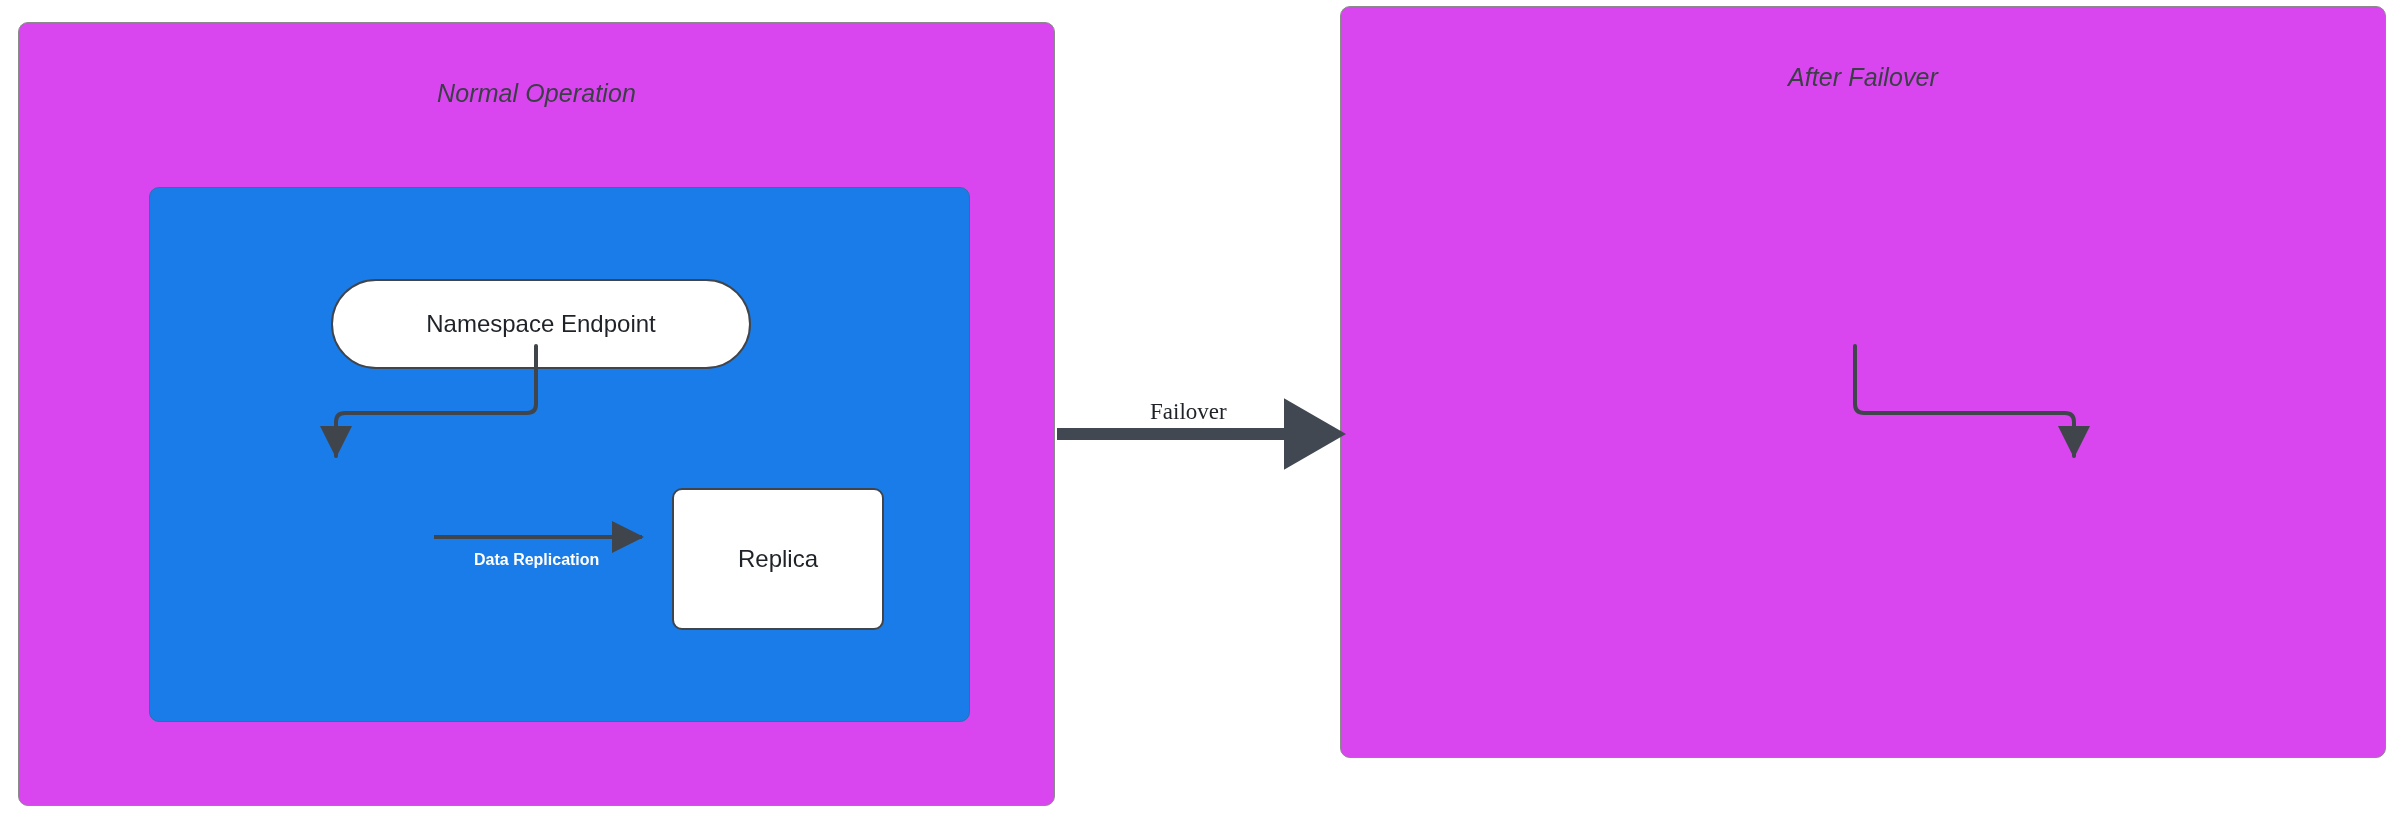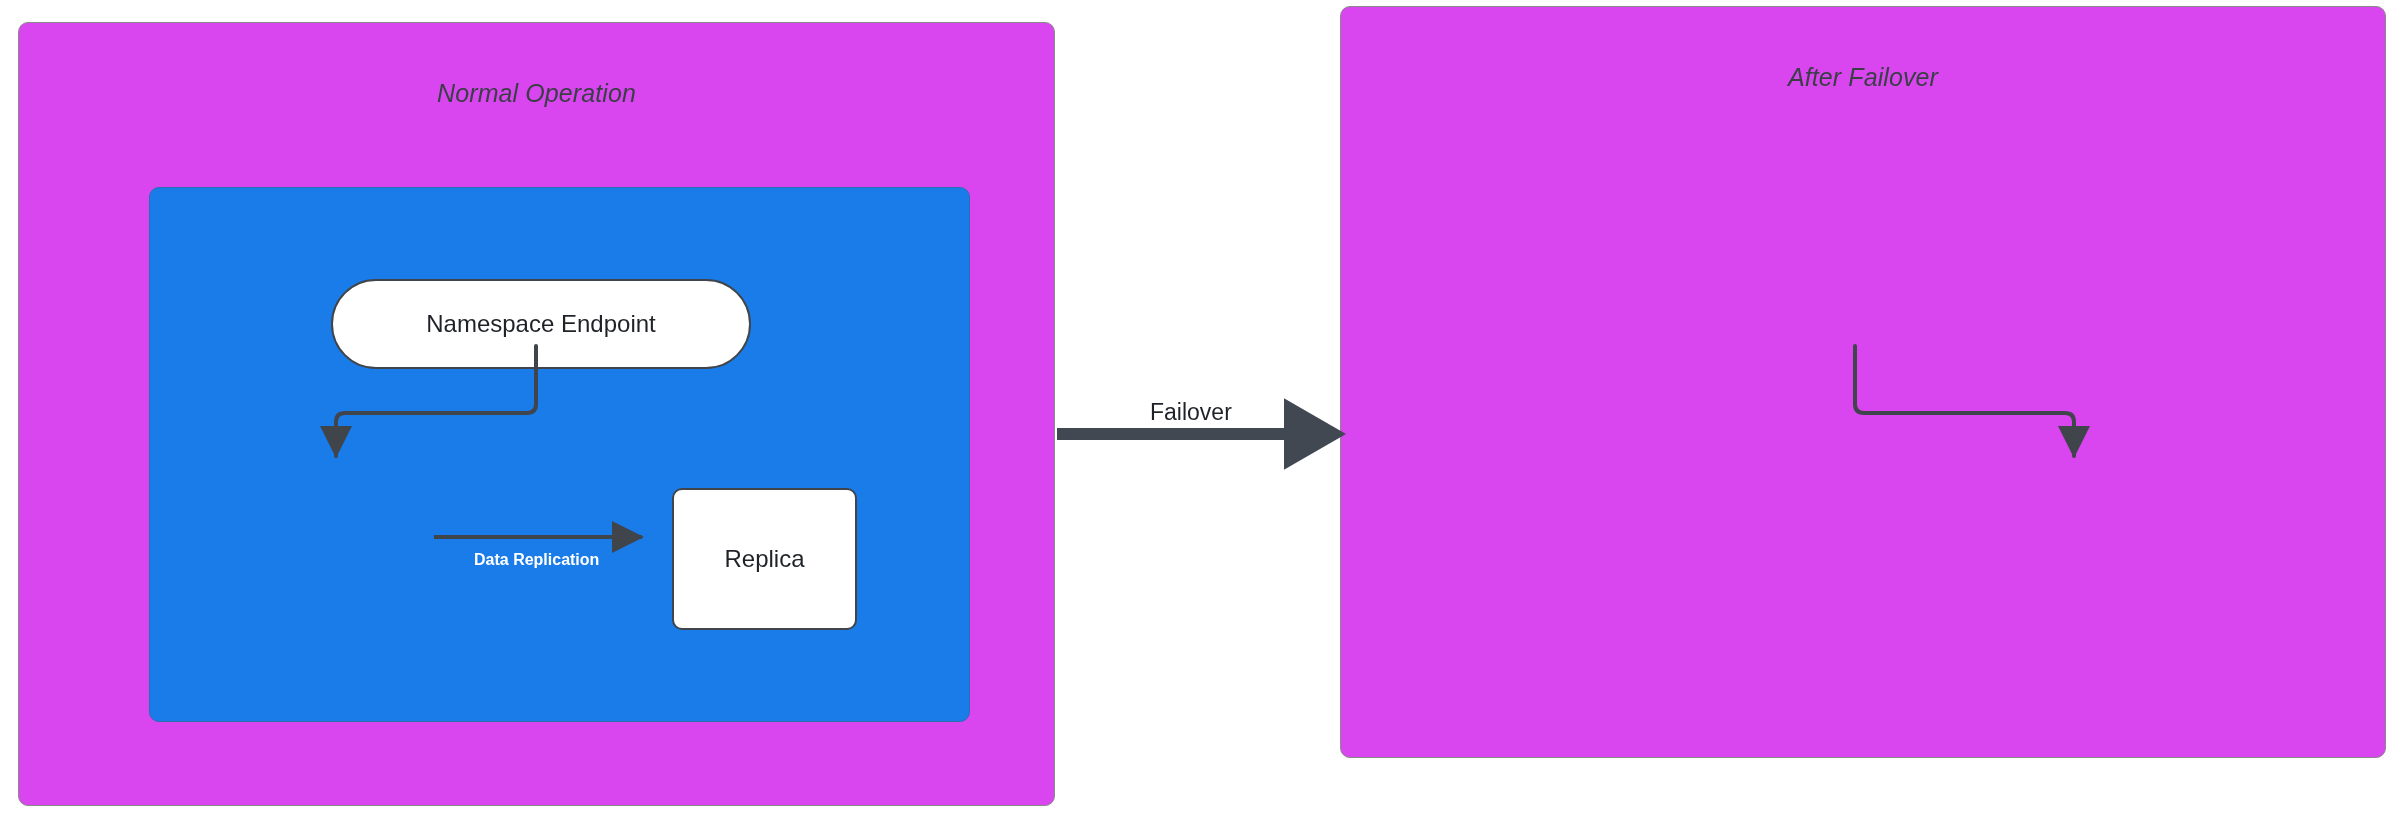--- a/index.html
+++ b/index.html
@@ -66,21 +66,21 @@
     color: #1f2328;
     font-size: 24px;
     line-height: 1.2;
     white-space: pre-line;
   }
   .node.pill { border-radius: 90px; }
   .node.rect { border-radius: 10px; }
 
   #node-endpoint-left   { left: 312px;  top: 256px; width: 420px; height: 90px; }
   #node-primary         { left: 240px;  top: 465px; width: 192px; height: 142px; }
-  #node-replica-left    { left: 653px;  top: 465px; width: 185px; height: 142px; }
+  #node-replica-left    { left: 653px;  top: 465px; width: 212px; height: 142px; }
 
   
   .edges {
     position: absolute;
     left: 0; top: 0;
     width: 2407px;
     height: 828px;
     pointer-events: none;
   }
 
@@ -92,20 +92,21 @@
     color: #ffffff;
     white-space: nowrap;
   }
   #label-data-replication { left: 455px; top: 528px; }
 
   .failover-label {
     position: absolute;
     font-size: 23px;
     color: #1f2328;
     white-space: nowrap;
+    font-family: Liberation Serif, serif;
   }
   #label-failover { left: 1150px; top: 399px; }
 </style>
 </head>
 <body>
 
 <div class="stage">
 
   <div class="panel" id="panel-left">
     <div class="panel-title">Normal Operation</div>

